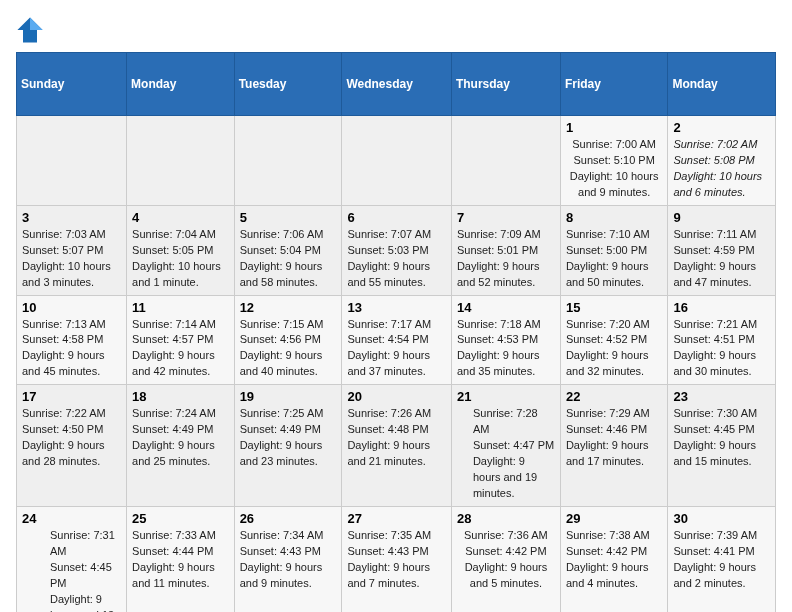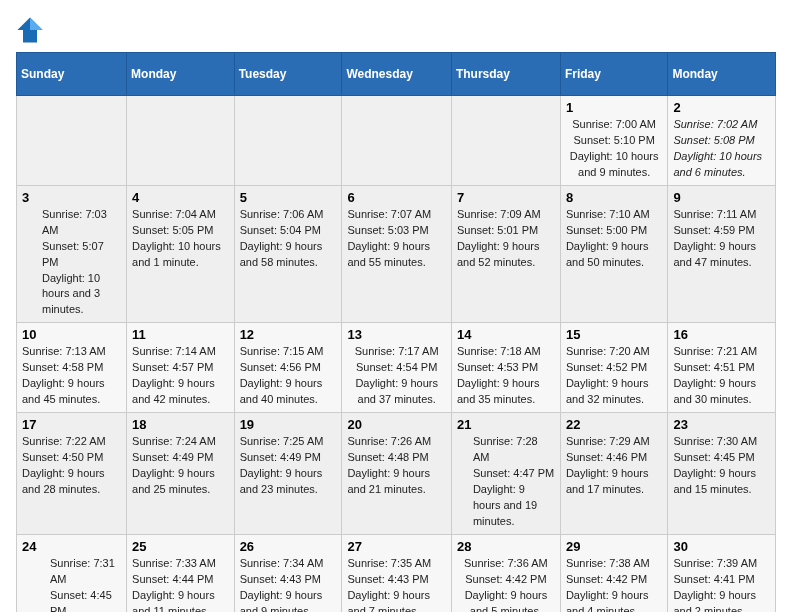--- a/index.html
+++ b/index.html
@@ -45,21 +45,21 @@
       color: #444;
     }
     .calendar {
       width: 100%;
       border-collapse: collapse;
       font-size: 11px;
     }
     .calendar thead th {
       background: #2a6db5;
       color: #fff;
-      padding: 14px 4px;
+      padding: 24px 4px;
       text-align: left;
       font-size: 12px;
       font-weight: bold;
       border: 1px solid #1e5a9a;
     }
     .calendar tbody td {
       vertical-align: top;
       border: 1px solid #ccc;
       padding: 4px 5px;
       width: 113px;
@@ -134,21 +134,21 @@
         <td>
           <span class="day-num">2</span>
           <div class="day-info" style="white-space: pre-line; font-style: italic;">Sunrise: 7:02 AM
 Sunset: 5:08 PM
 Daylight: 10 hours and 6 minutes.</div>
         </td>
       </tr>
       <tr>
         <td>
           <span class="day-num">3</span>
-          <div class="day-info" style="white-space: pre-line; margin-left: 20px;">Sunrise: 7:03 AM
+          <div class="day-info" style="white-space: pre-line;">Sunrise: 7:03 AM
 Sunset: 5:07 PM
 Daylight: 10 hours and 3 minutes.</div>
         </td>
         <td>
           <span class="day-num">4</span>
           <div class="day-info" style="white-space: pre-line;">Sunrise: 7:04 AM
 Sunset: 5:05 PM
 Daylight: 10 hours and 1 minute.</div>
         </td>
         <td>
@@ -196,21 +196,21 @@
 Daylight: 9 hours and 42 minutes.</div>
         </td>
         <td>
           <span class="day-num">12</span>
           <div class="day-info" style="white-space: pre-line;">Sunrise: 7:15 AM
 Sunset: 4:56 PM
 Daylight: 9 hours and 40 minutes.</div>
         </td>
         <td>
           <span class="day-num">13</span>
-          <div class="day-info" style="white-space: pre-line; text-align: center;">Sunrise: 7:17 AM
+          <div class="day-info" style="white-space: pre-line;">Sunrise: 7:17 AM
 Sunset: 4:54 PM
 Daylight: 9 hours and 37 minutes.</div>
         </td>
         <td>
           <span class="day-num">14</span>
           <div class="day-info" style="white-space: pre-line;">Sunrise: 7:18 AM
 Sunset: 4:53 PM
 Daylight: 9 hours and 35 minutes.</div>
         </td>
         <td>

